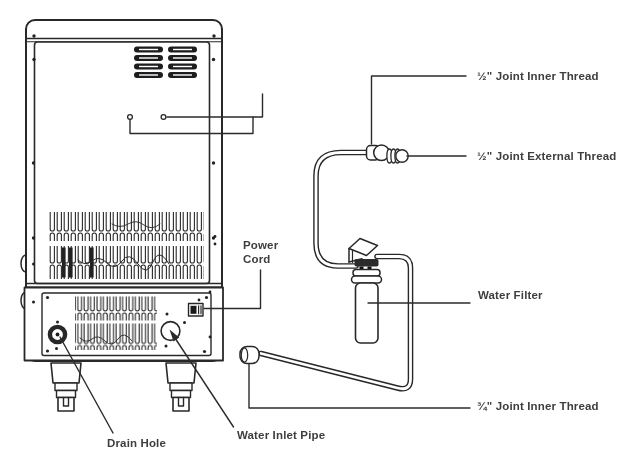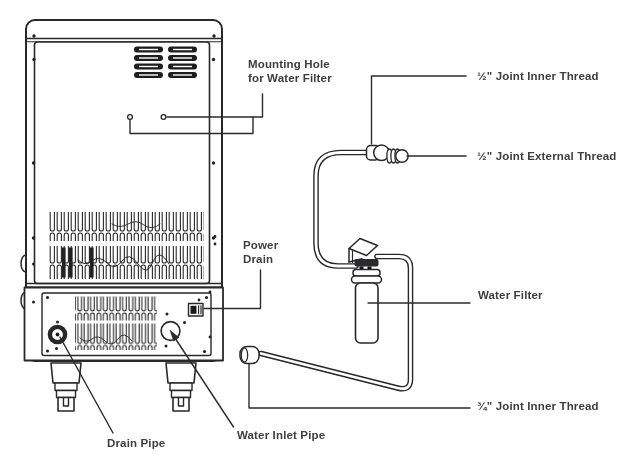--- a/index.html
+++ b/index.html
@@ -217,24 +217,22 @@
 
       <polyline points="249,364 249,408 470,408"></polyline>
 
       <line x1="60" y1="337" x2="113" y2="433"></line>
 
       <line x1="175" y1="338" x2="233.5" y2="427"></line>
       <polygon points="169.5,329.5 179.2,337.6 173.5,341.5" fill="#2b2b2d" stroke="none"></polygon>
     </g>
   </svg>
 
-  <div class="lbl" style="left:248px;top:57px">Mounting Hole
-for Water Filter</div>
   <div class="lbl" style="left:477px;top:69px">½" Joint Inner Thread</div>
   <div class="lbl" style="left:477px;top:149px">½" Joint External Thread</div>
   <div class="lbl" style="left:243px;top:238px">Power
-Drain</div>
+Cord</div>
   <div class="lbl" style="left:478px;top:288px">Water Filter</div>
   <div class="lbl" style="left:477px;top:399px">¾" Joint Inner Thread</div>
-  <div class="lbl" style="left:107px;top:436px">Drain Pipe</div>
+  <div class="lbl" style="left:107px;top:436px">Drain Hole</div>
   <div class="lbl" style="left:237px;top:428px">Water Inlet Pipe</div>
 
 </div>
 
 </body></html>

